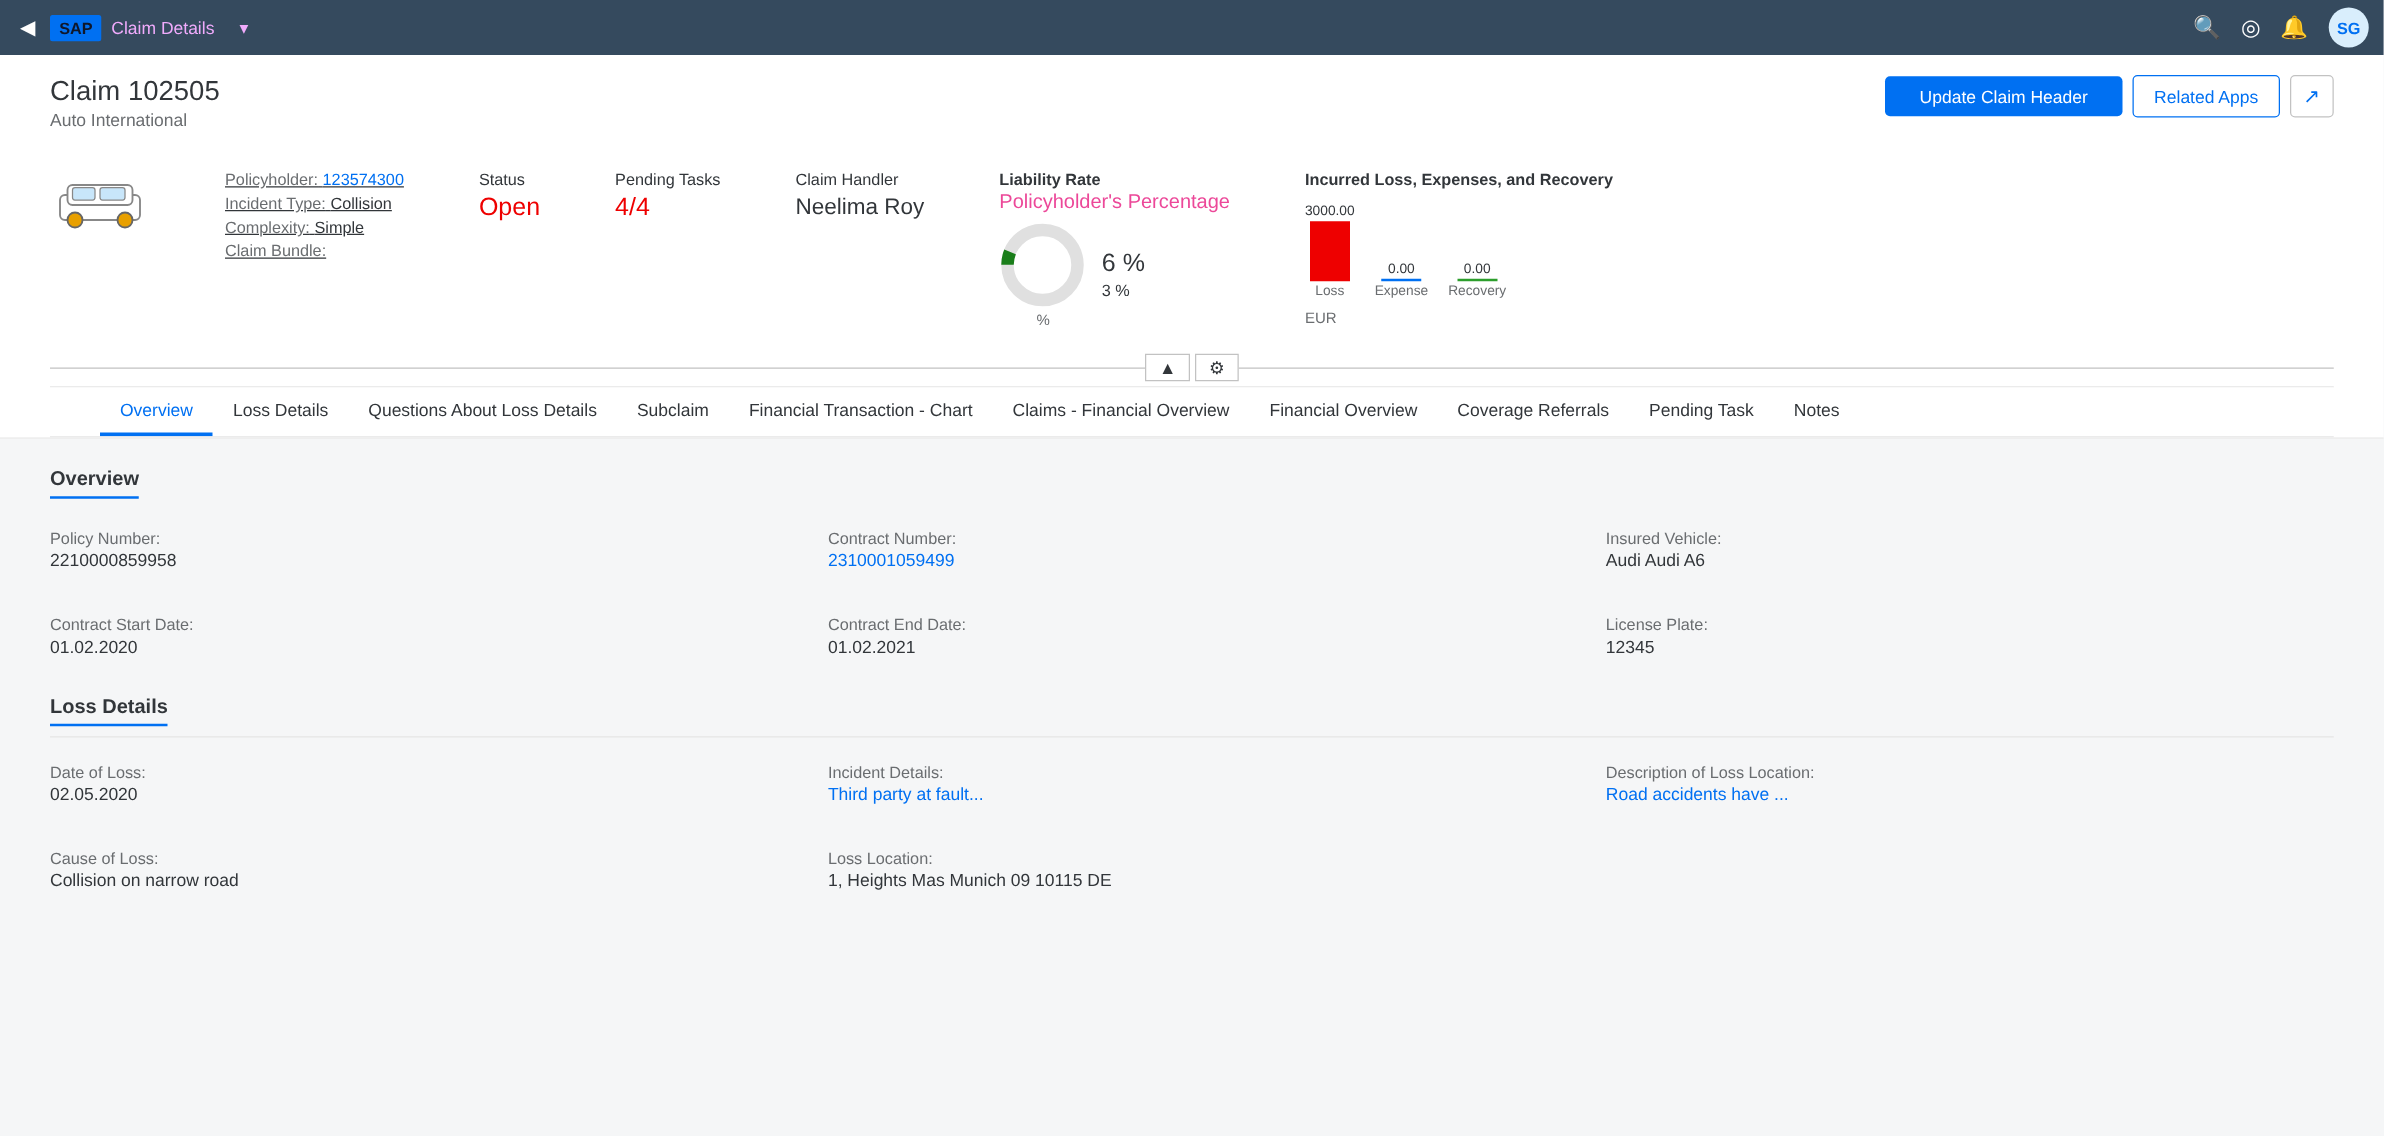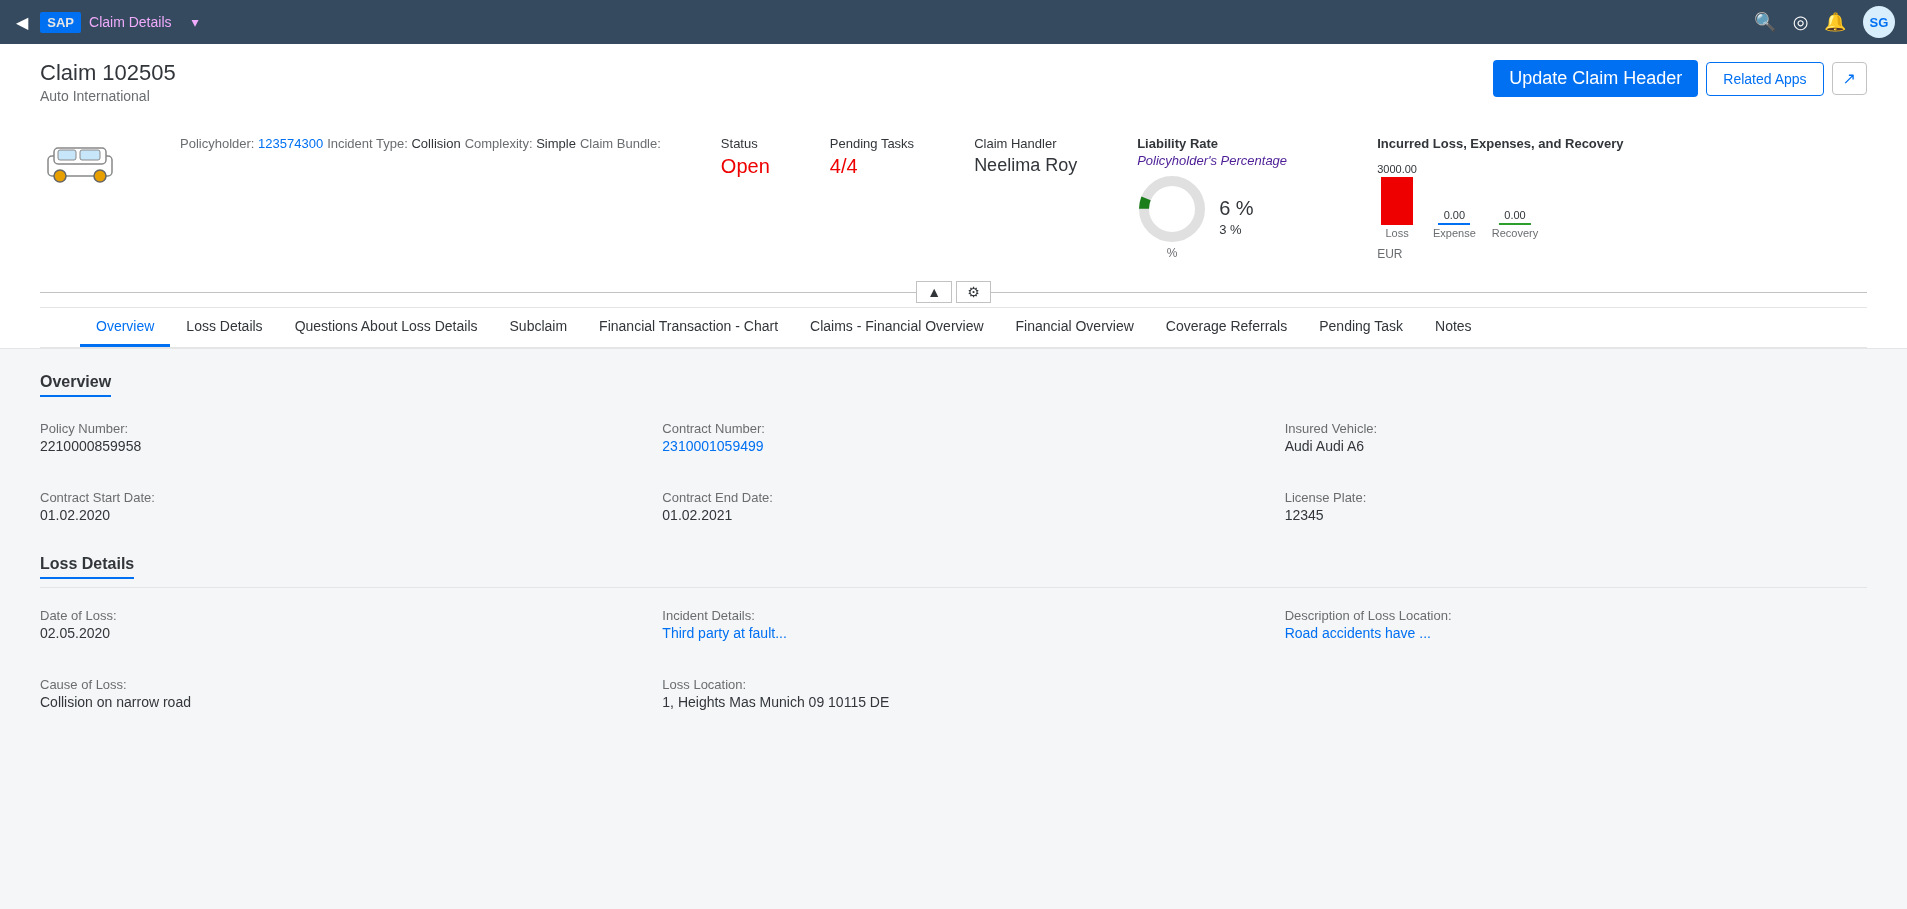--- a/index.html
+++ b/index.html
@@ -18,21 +18,21 @@
     .nav-back-btn {
       color: #fff;
       background: none;
       border: none;
       cursor: pointer;
       font-size: 16px;
       padding: 4px;
     }
     .sap-logo {
       background: #0070f2;
-      color: #e5e5e5;
+      color: #0f172a;
       font-weight: bold;
       font-size: 13px;
       padding: 3px 7px;
       border-radius: 2px;
     }
     .nav-title {
       color: #f0abfc;
       font-size: 14px;
       display: flex;
       align-items: center;
@@ -70,22 +70,22 @@
     .claim-subtitle {
       font-size: 14px;
       color: #6a6d70;
       margin-top: 2px;
     }
     .header-actions { display: flex; align-items: center; gap: 8px; }
     .btn-primary {
       background: #0070f2;
       color: #fff;
       border: none;
-      padding: 8px 16px;
-      font-size: 18px;
+      padding: 8px 28px;
+      font-size: 14px;
       cursor: pointer;
       border-radius: 4px;
     }
     .btn-secondary {
       background: #fff;
       color: #0070f2;
       border: 1px solid #0070f2;
       padding: 8px 16px;
       font-size: 14px;
       cursor: pointer;
@@ -109,36 +109,36 @@
       padding: 16px 0;
       background: #fff;
     }
     .car-icon-area {
       display: flex;
       align-items: center;
       justify-content: center;
       width: 80px;
     }
     .car-svg { width: 72px; height: 48px; }
-    .info-block { display: flex; flex-direction: row; gap: 4px; }
+    .info-block { display: flex; flex-direction: column; gap: 4px; text-decoration: underline; }
     .info-row { font-size: 13px; color: #32363a; }
     .info-label { color: #6a6d70; font-size: 13px; }
     .info-link { color: #0070f2; text-decoration: none; }
     .status-block { display: flex; flex-direction: column; gap: 4px; }
     .status-label { font-size: 13px; color: #32363a; }
     .status-value { font-size: 20px; color: #e00; font-weight: normal; }
     .pending-block { display: flex; flex-direction: column; gap: 4px; }
     .pending-label { font-size: 13px; color: #32363a; }
     .pending-value { font-size: 20px; color: #e00; font-weight: normal; }
     .handler-block { display: flex; flex-direction: column; gap: 4px; }
     .handler-label { font-size: 13px; color: #32363a; }
     .handler-value { font-size: 18px; color: #32363a; }
     .liability-block { display: flex; flex-direction: column; gap: 2px; min-width: 180px; }
     .liability-title { font-size: 13px; font-weight: 600; }
-    .liability-subtitle { font-size: 13px; color: #4c1d95; font-style: italic; }
+    .liability-subtitle { font-size: 16px; color: #ec4899; }
     .liability-chart-area { display: flex; align-items: center; gap: 12px; margin-top: 4px; }
     .donut-container { position: relative; width: 70px; height: 70px; }
     .pct-label { font-size: 12px; color: #6a6d70; text-align: center; margin-top: 2px; }
     .pct-values { display: flex; flex-direction: column; gap: 2px; }
     .pct-main { font-size: 20px; font-weight: normal; }
     .pct-secondary { font-size: 13px; color: #32363a; }
     .incurred-block { display: flex; flex-direction: column; gap: 4px; }
     .incurred-title { font-size: 13px; font-weight: 600; }
     .bar-chart-area { display: flex; gap: 16px; align-items: flex-end; margin-top: 8px; }
     .bar-group { display: flex; flex-direction: column; align-items: center; gap: 2px; }

